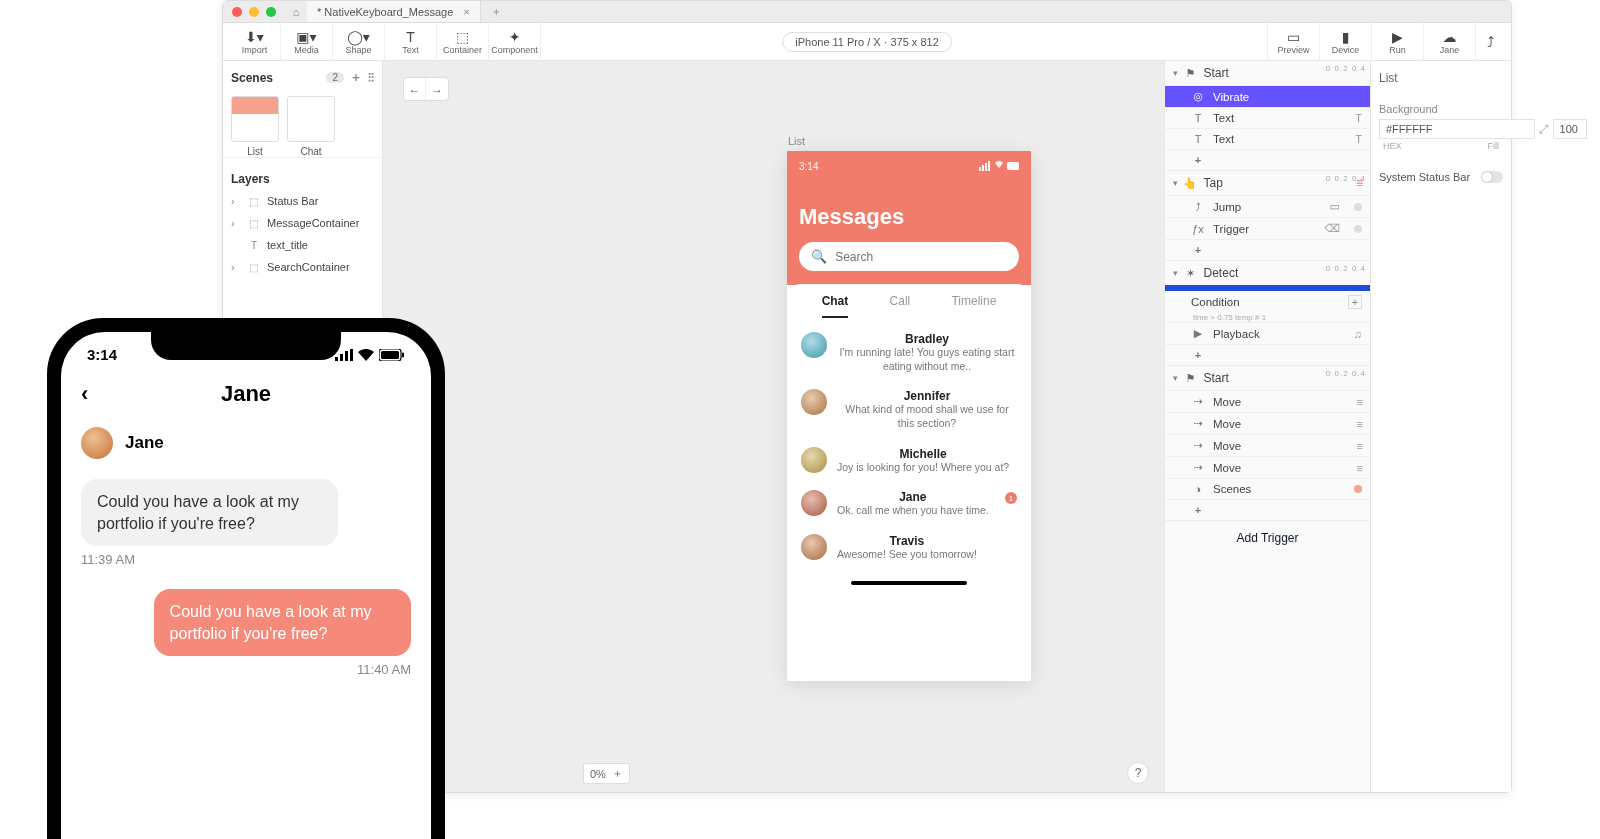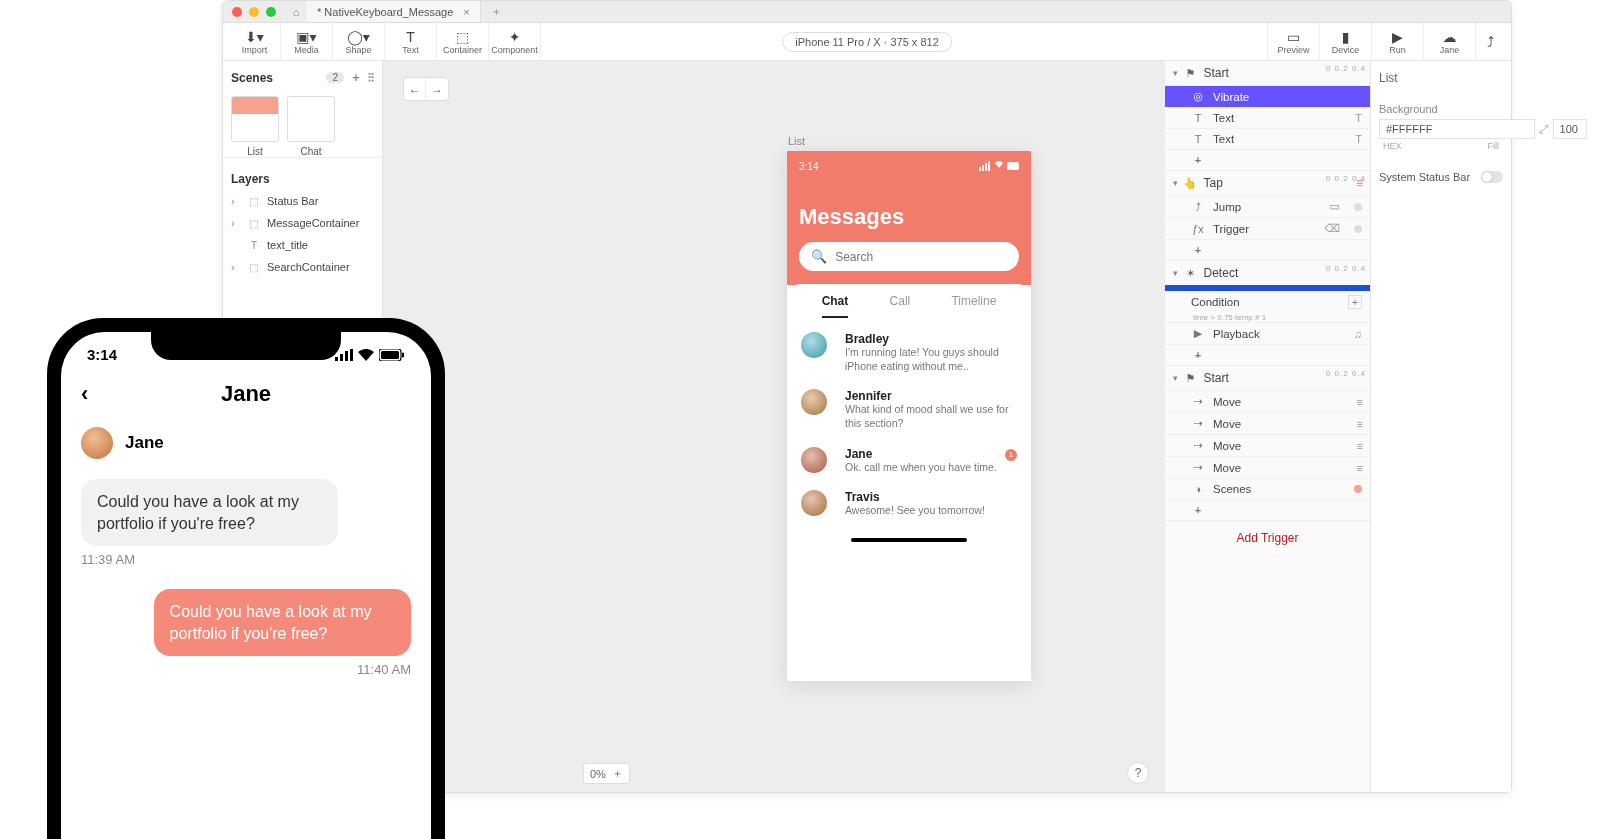--- a/index.html
+++ b/index.html
@@ -55,21 +55,21 @@
 .ab-status { display: flex; justify-content: space-between; font-size: 10px; opacity: .95; }
 .ab-title { font-size: 22px; font-weight: 700; margin-top: 32px; }
 .ab-search { background: #fff; border-radius: 18px; display: flex; align-items: center; padding: 7px 12px; margin-top: 12px; gap: 8px; }
 .ab-search .mag { color: #888; font-size: 13px; }
 .ab-search input { border: none; outline: none; font-size: 12px; width: 100%; color: #888; background: transparent; }
 .ab-tabs { background: #fff; border-radius: 14px 14px 0 0; margin-top: -1px; }
 .ab-tabrow { display: flex; justify-content: space-around; padding: 10px 14px 0 14px; font-size: 12px; color: #999; }
 .ab-tab { padding-bottom: 8px; }
 .ab-tab.active { color: #222; font-weight: 600; border-bottom: 2px solid #222; }
 .ab-list { padding: 6px 14px; overflow-y: auto; flex: 1; }
-.chat-item { display: flex; gap: 18px; padding: 8px 0; align-items: flex-start; position: relative; }
+.chat-item { display: flex; gap: 10px; padding: 8px 0; align-items: flex-start; position: relative; text-align: center; }
 .avatar { width: 26px; height: 26px; border-radius: 50%; flex-shrink: 0; }
 .chat-text .name { font-size: 12px; font-weight: 600; color: #222; }
 .chat-text .msg { font-size: 10.5px; color: #777; line-height: 1.3; }
 .badge { position: absolute; right: 0; top: 10px; width: 12px; height: 12px; background: #f27c6b; color: #fff; border-radius: 50%; font-size: 8px; display: flex; align-items: center; justify-content: center; }
 .home-indicator { width: 116px; height: 4px; background: #000; border-radius: 4px; margin: 6px auto 8px auto; }
 .zoom-ctrl { position: absolute; left: 200px; bottom: 8px; font-size: 11px; color: #666; display: flex; align-items: center; gap: 6px; background: #fff; border: 1px solid #ddd; border-radius: 3px; padding: 2px 6px; }
 .help-btn { position: absolute; right: 16px; bottom: 8px; width: 22px; height: 22px; border-radius: 50%; border: 1px solid #ddd; background: #fff; font-size: 12px; color: #666; display: flex; align-items: center; justify-content: center; }
 
 
 .triggers { width: 206px; background: #fafafa; border-right: 1px solid #e4e4e4; overflow-y: auto; font-size: 12px; }
@@ -83,21 +83,21 @@
 .trig-row .rtail { margin-left: auto; font-size: 11px; color: #999; }
 .trig-row.sel { background: #6752ff; color: #fff; }
 .trig-row.sel .ricon, .trig-row.sel .rtail { color: #fff; }
 .trig-row.add .ricon { font-weight: 600; }
 .pink-bars { color: #f6a; letter-spacing: -1px; }
 .dot-tail { width: 8px; height: 8px; border-radius: 50%; background: #ddd; display: inline-block; }
 .dot-tail.pink { background: #f7a28f; }
 .trail-note { font-size: 8px; color: #aaa; padding-left: 28px; }
 .cond-row { display: flex; align-items: center; justify-content: space-between; padding: 4px 8px 4px 26px; font-size: 11.5px; color: #444; border-top: 6px solid #1d4ed8; }
 .cond-row .plus { border: 1px solid #ddd; width: 14px; height: 14px; text-align: center; line-height: 12px; font-size: 11px; color: #888; }
-.add-trigger { text-align: center; font-size: 12px; color: #b91c1c; padding: 10px; }
+.add-trigger { text-align: center; font-size: 12px; color: #0f172a; padding: 10px; }
 
 
 .props { width: 140px; background: #fff; font-size: 12px; color: #555; padding: 10px 8px; }
 .prop-title { font-size: 12px; color: #666; margin-bottom: 18px; }
 .prop-label { font-size: 11px; color: #888; margin-bottom: 4px; }
 .prop-row { display: flex; gap: 4px; align-items: center; margin-bottom: 2px; }
 .prop-input { border: 1px solid #e2e2e2; font-size: 11px; padding: 3px 6px; flex: 1; color: #555; }
 .prop-small { width: 34px; }
 .prop-mini { display: flex; justify-content: space-between; font-size: 9px; color: #aaa; padding: 0 4px; }
 .sysbar-row { display: flex; justify-content: space-between; align-items: center; margin-top: 20px; font-size: 11px; }
@@ -274,28 +274,35 @@
           <div class="ab-tabrow">
             <div class="ab-tab active">Chat</div>
             <div class="ab-tab">Call</div>
             <div class="ab-tab">Timeline</div>
           </div>
           <div class="ab-list" id="chat-list">
               <div class="chat-item">
                 <span class="avatar" style="background:radial-gradient(circle at 40% 35%, hsl(190 55% 80%), hsl(190 45% 45%))"></span>
                 <div class="chat-text">
                   <div class="name">Bradley</div>
-                  <div class="msg">I'm running late! You guys should iPhone eating without me..</div>
+                  <div class="msg">I'm running late! You guys eating start eating without me..</div>
                 </div>
               </div>
               <div class="chat-item">
                 <span class="avatar" style="background:radial-gradient(circle at 40% 35%, hsl(30 55% 80%), hsl(30 45% 45%))"></span>
                 <div class="chat-text">
                   <div class="name">Jennifer</div>
                   <div class="msg">What kind of mood shall we use for this section?</div>
+                </div>
+              </div>
+              <div class="chat-item">
+                <span class="avatar" style="background:radial-gradient(circle at 40% 35%, hsl(45 55% 80%), hsl(45 45% 45%))"></span>
+                <div class="chat-text">
+                  <div class="name">Michelle</div>
+                  <div class="msg">Joy is looking for you! Where you at?</div>
                 </div>
               </div>
               <div class="chat-item">
                 <span class="avatar" style="background:radial-gradient(circle at 40% 35%, hsl(15 55% 80%), hsl(15 45% 45%))"></span>
                 <div class="chat-text">
                   <div class="name">Jane</div>
                   <div class="msg">Ok. call me when you have time.</div>
                 </div>
                 <span class="badge">1</span>
               </div>

